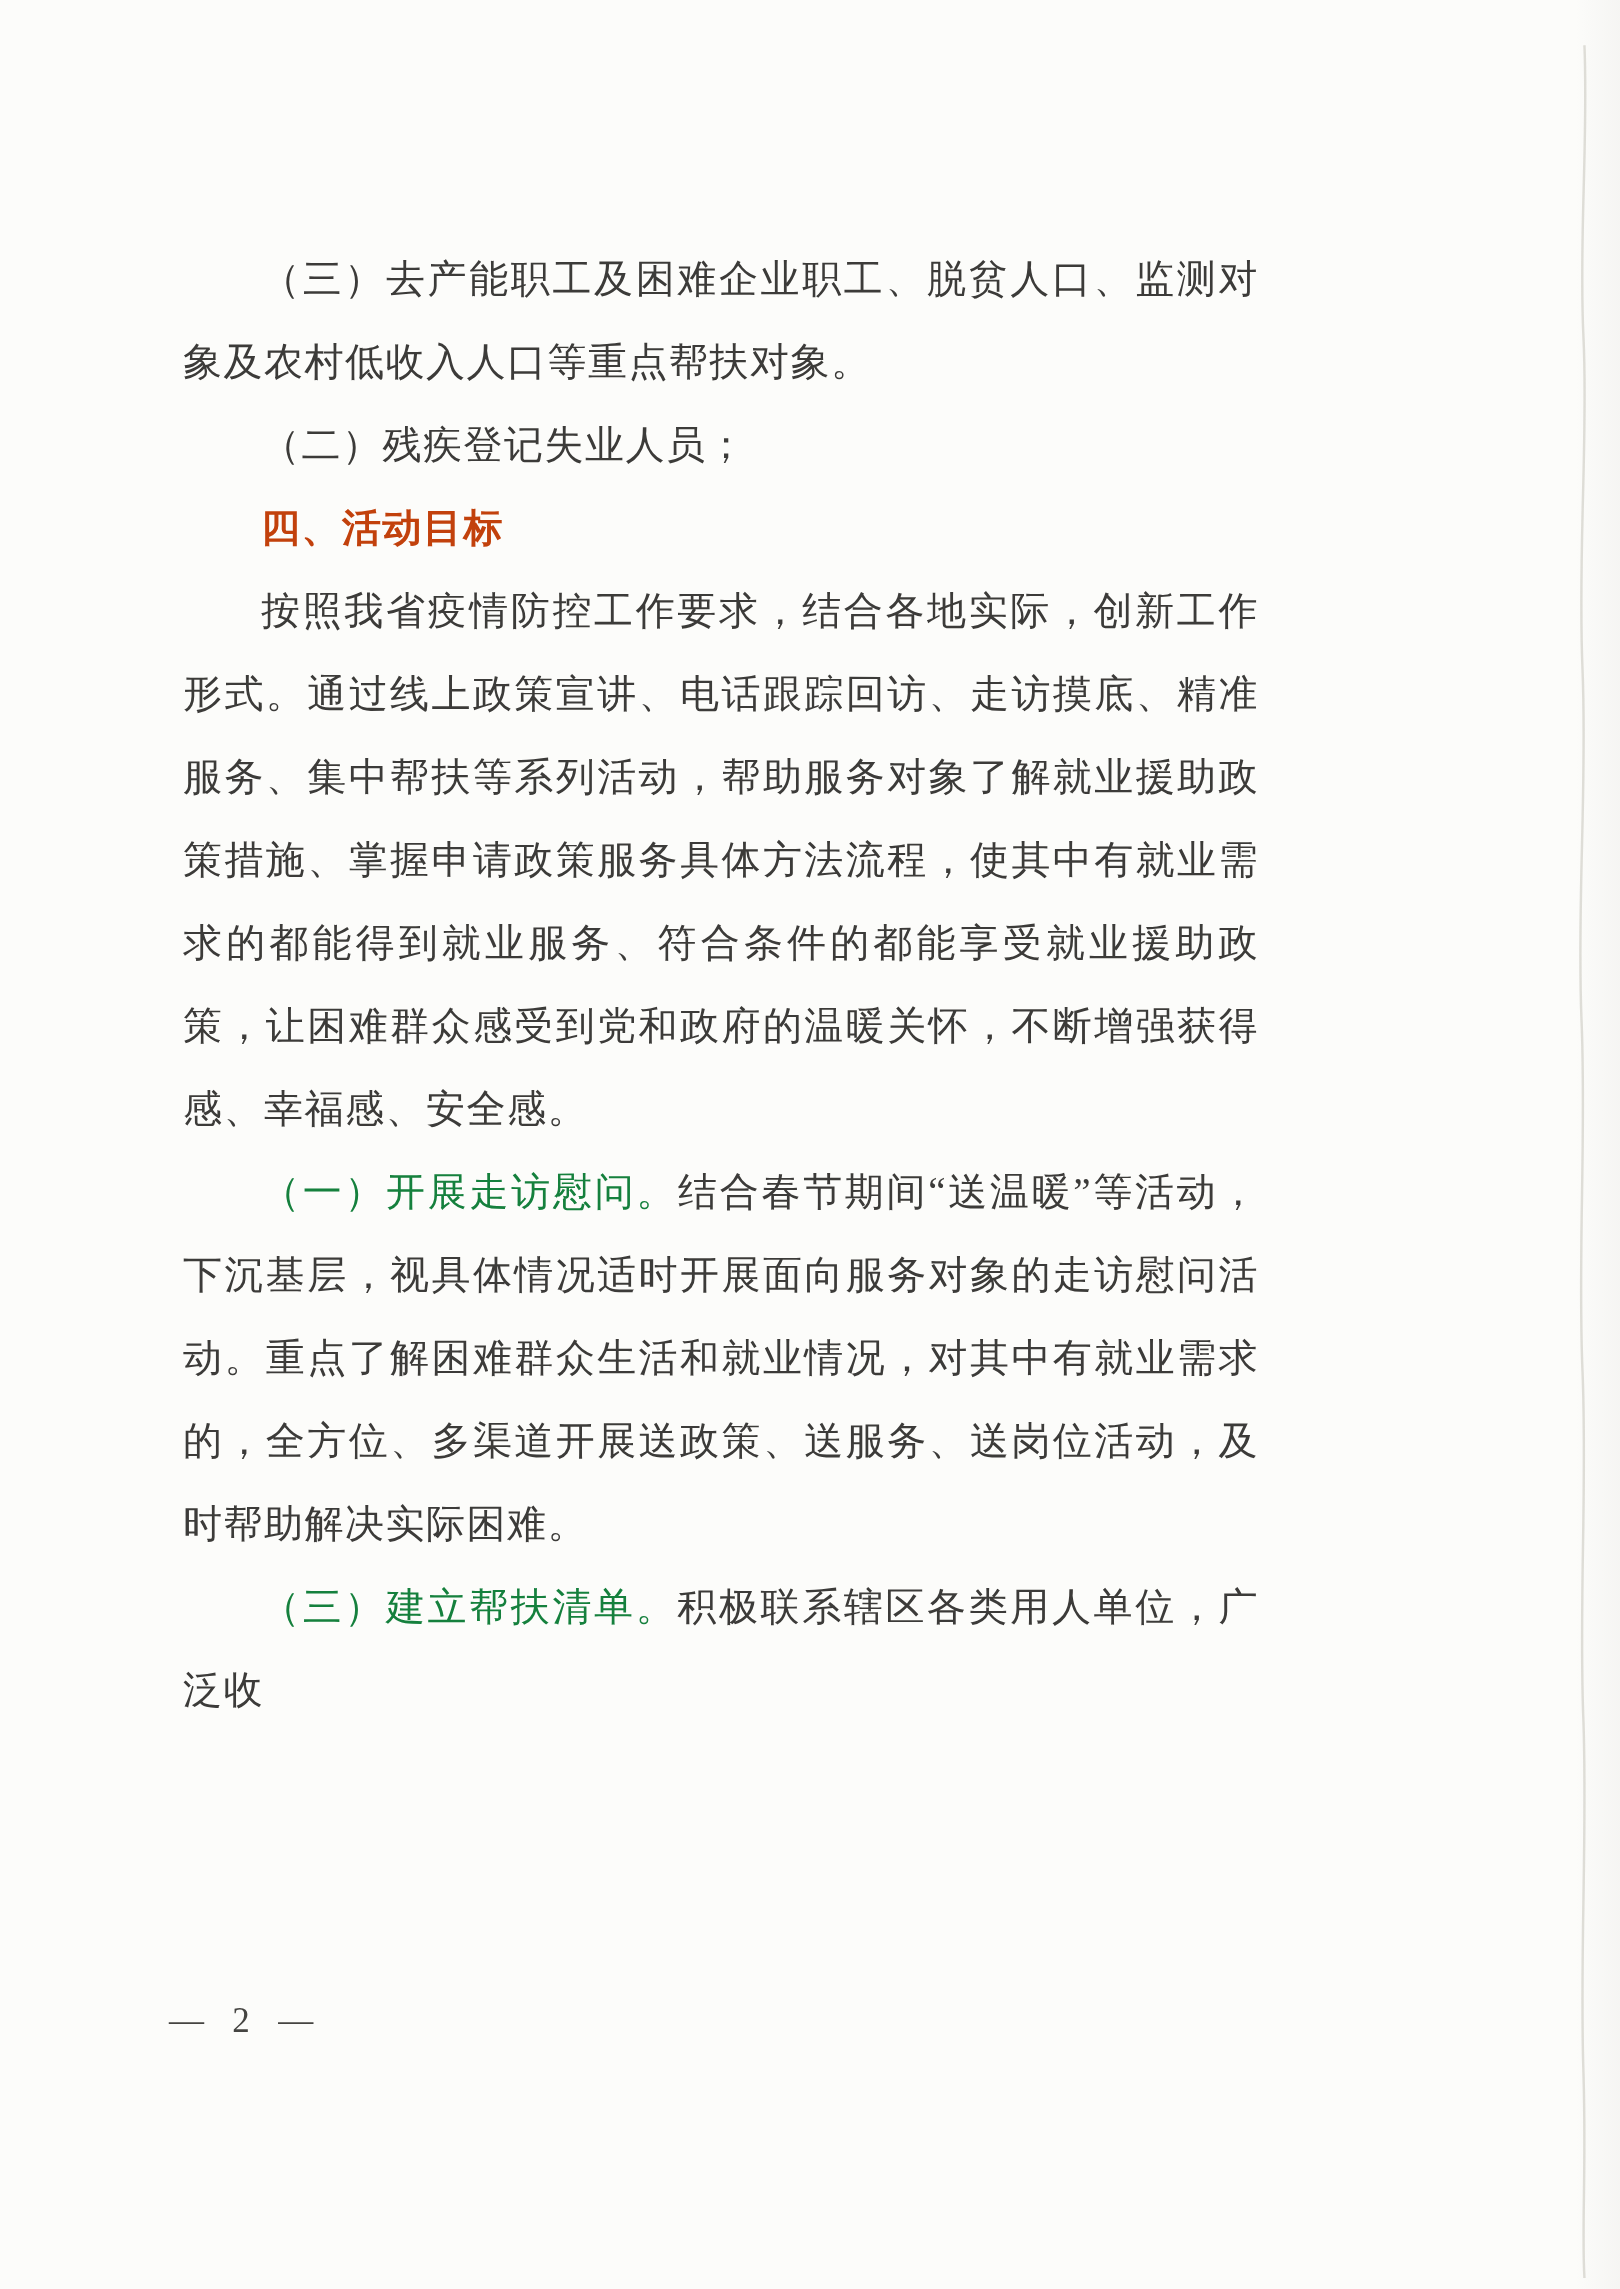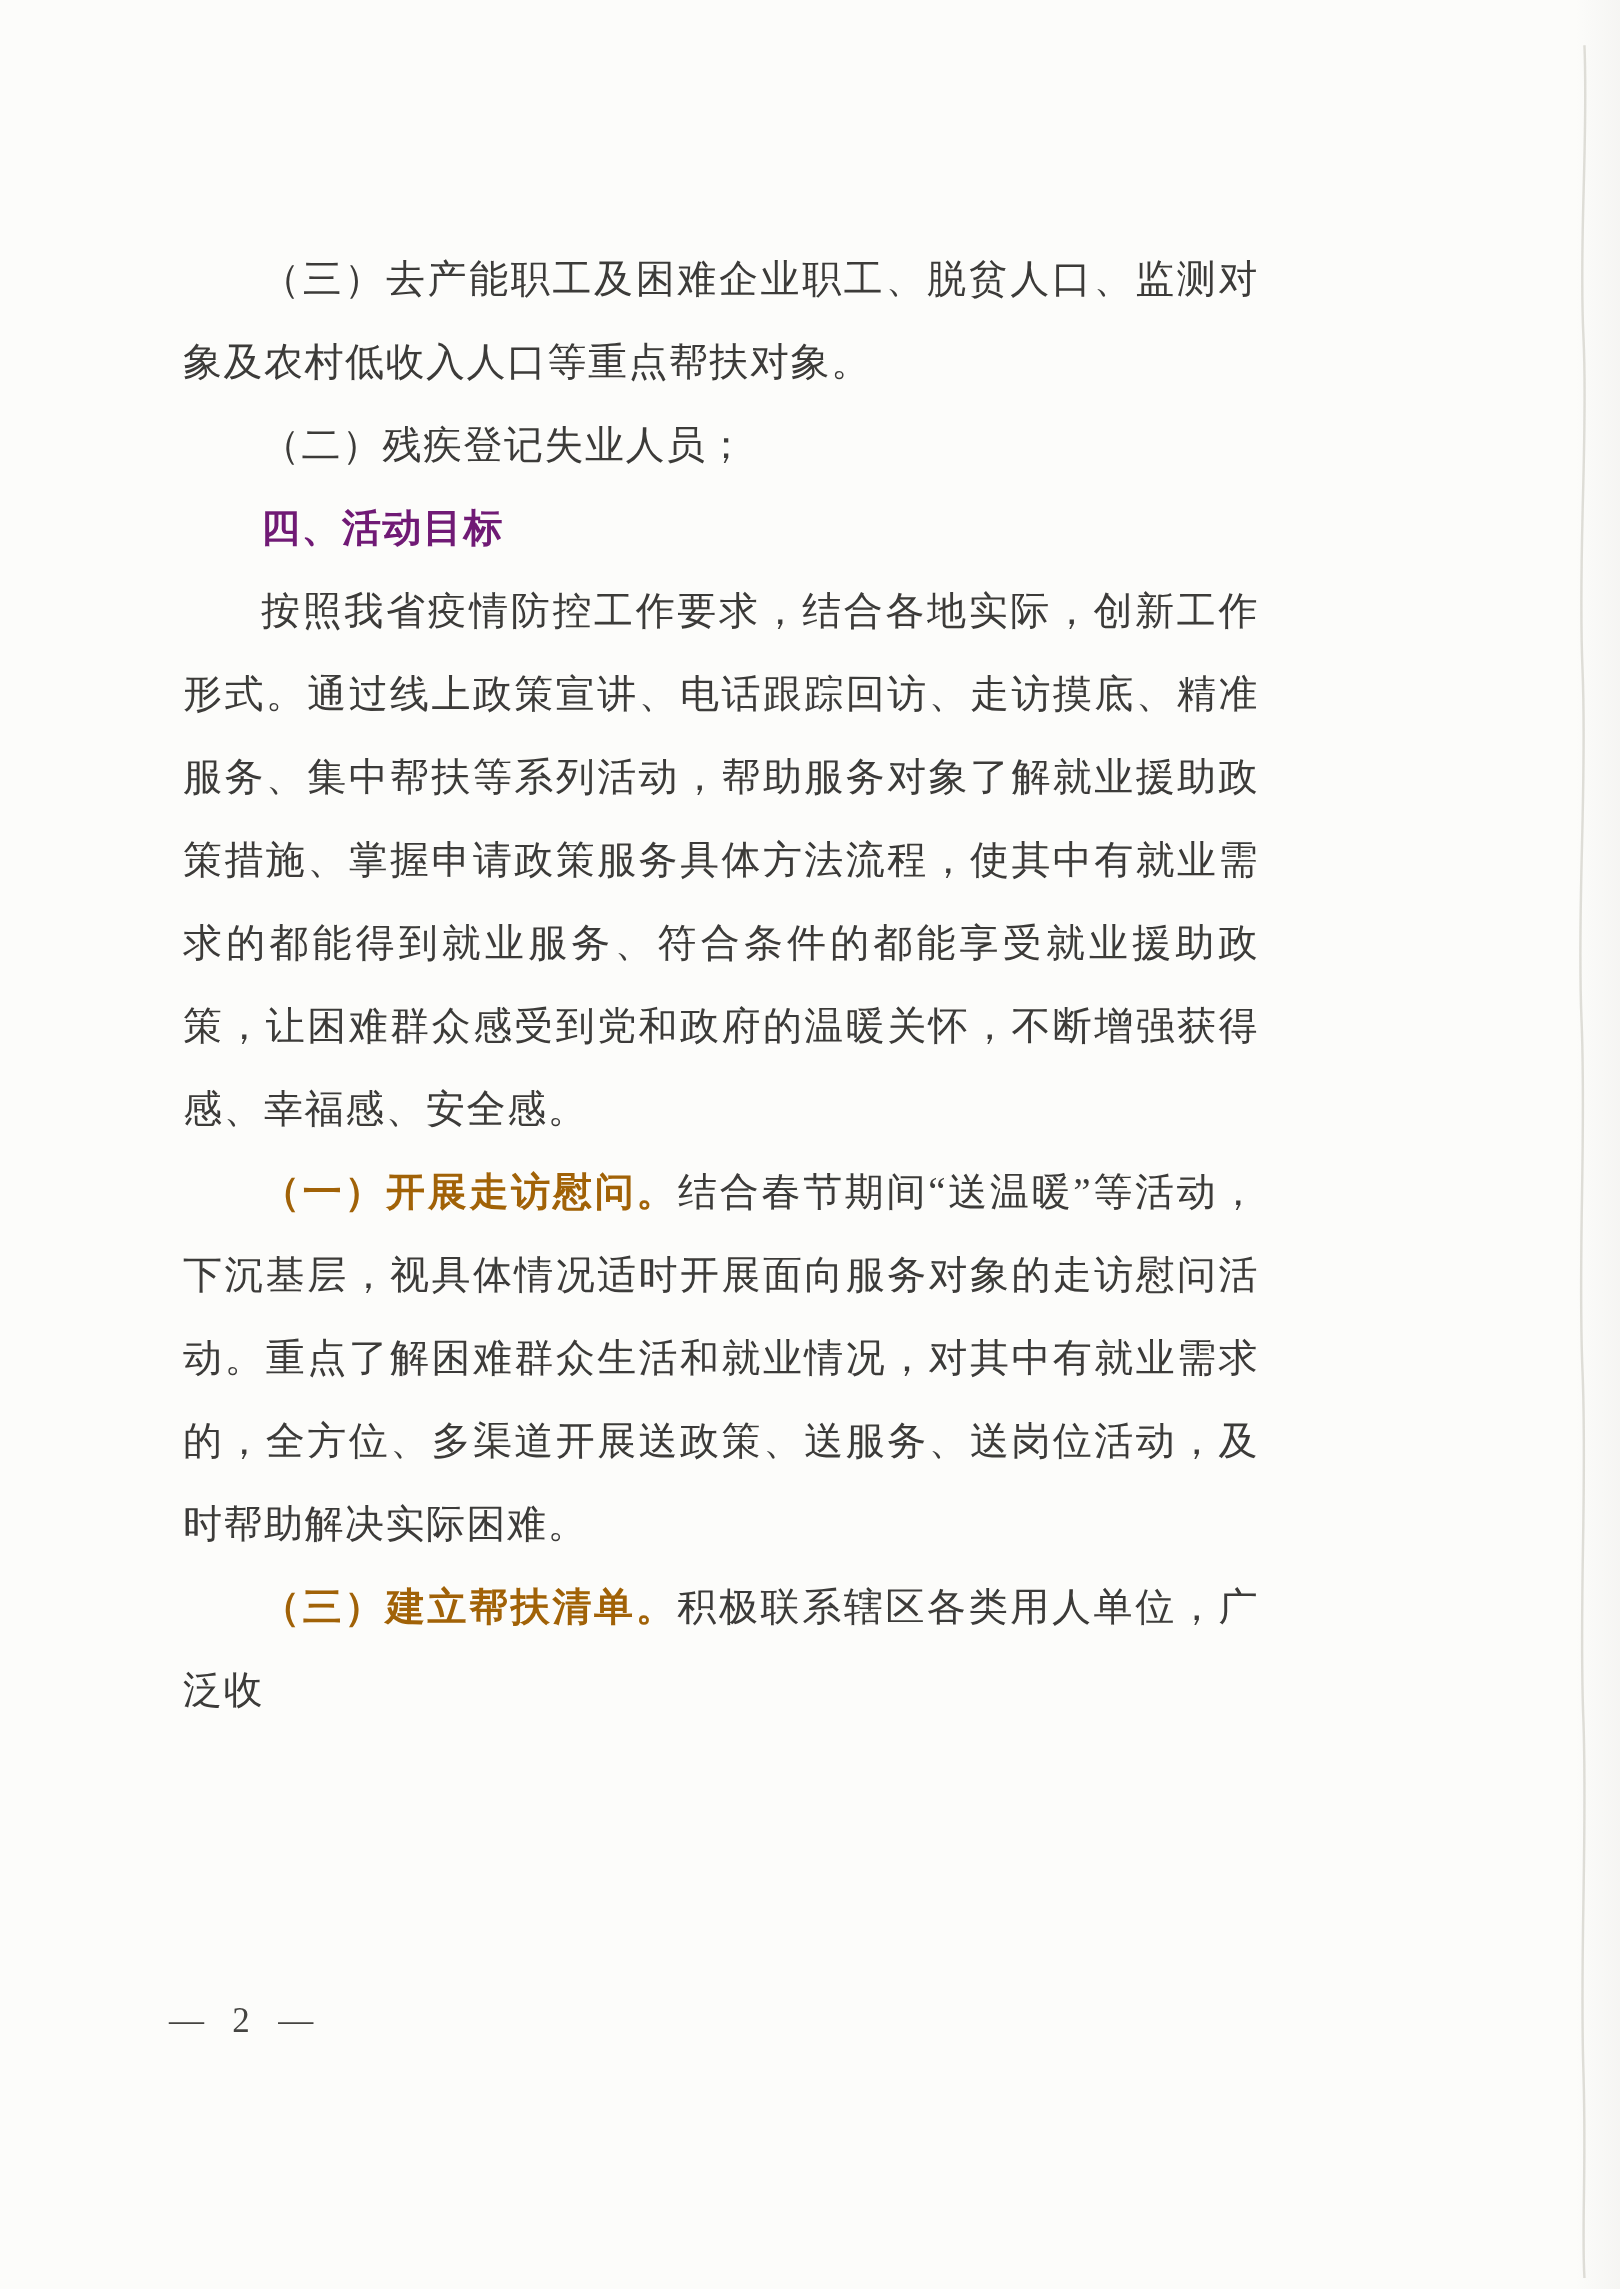--- a/index.html
+++ b/index.html
@@ -37,25 +37,25 @@
     letter-spacing: 1.5px;
     text-align: justify;
     text-justify: inter-ideograph;
     text-indent: 2em;
     margin: 0;
   }
   .heading {
     font-family: "Liberation Sans", "DejaVu Sans", sans-serif;
     font-weight: bold;
     text-align: left;
-    color: #701a75;
+    color: #c2410c;
   }
   .lead {
-    font-weight: bold;
-    color: #a16207;
+    font-weight: normal;
+    color: #15803d;
   }
   .footer {
     position: absolute;
     left: 169px;
     top: 2001px;
     font-size: 35px;
     letter-spacing: 9.8px;
     color: #454441;
     font-family: "Liberation Serif", "DejaVu Serif", serif;
   }

